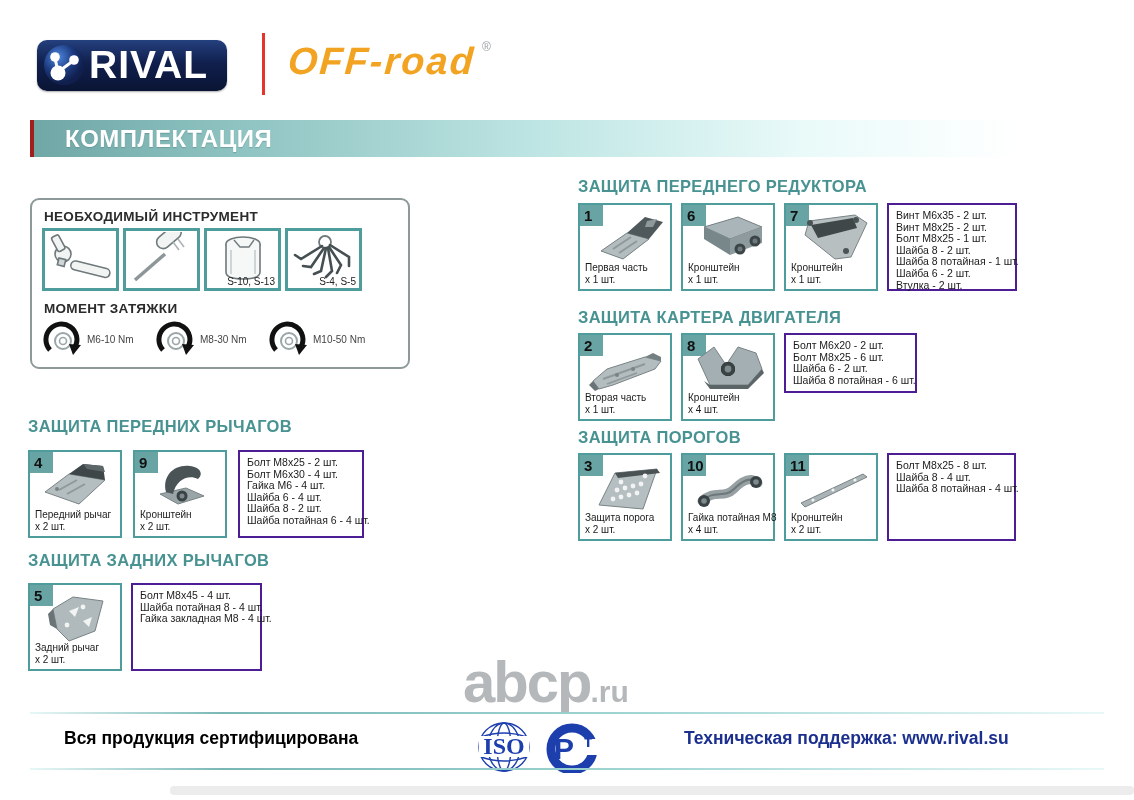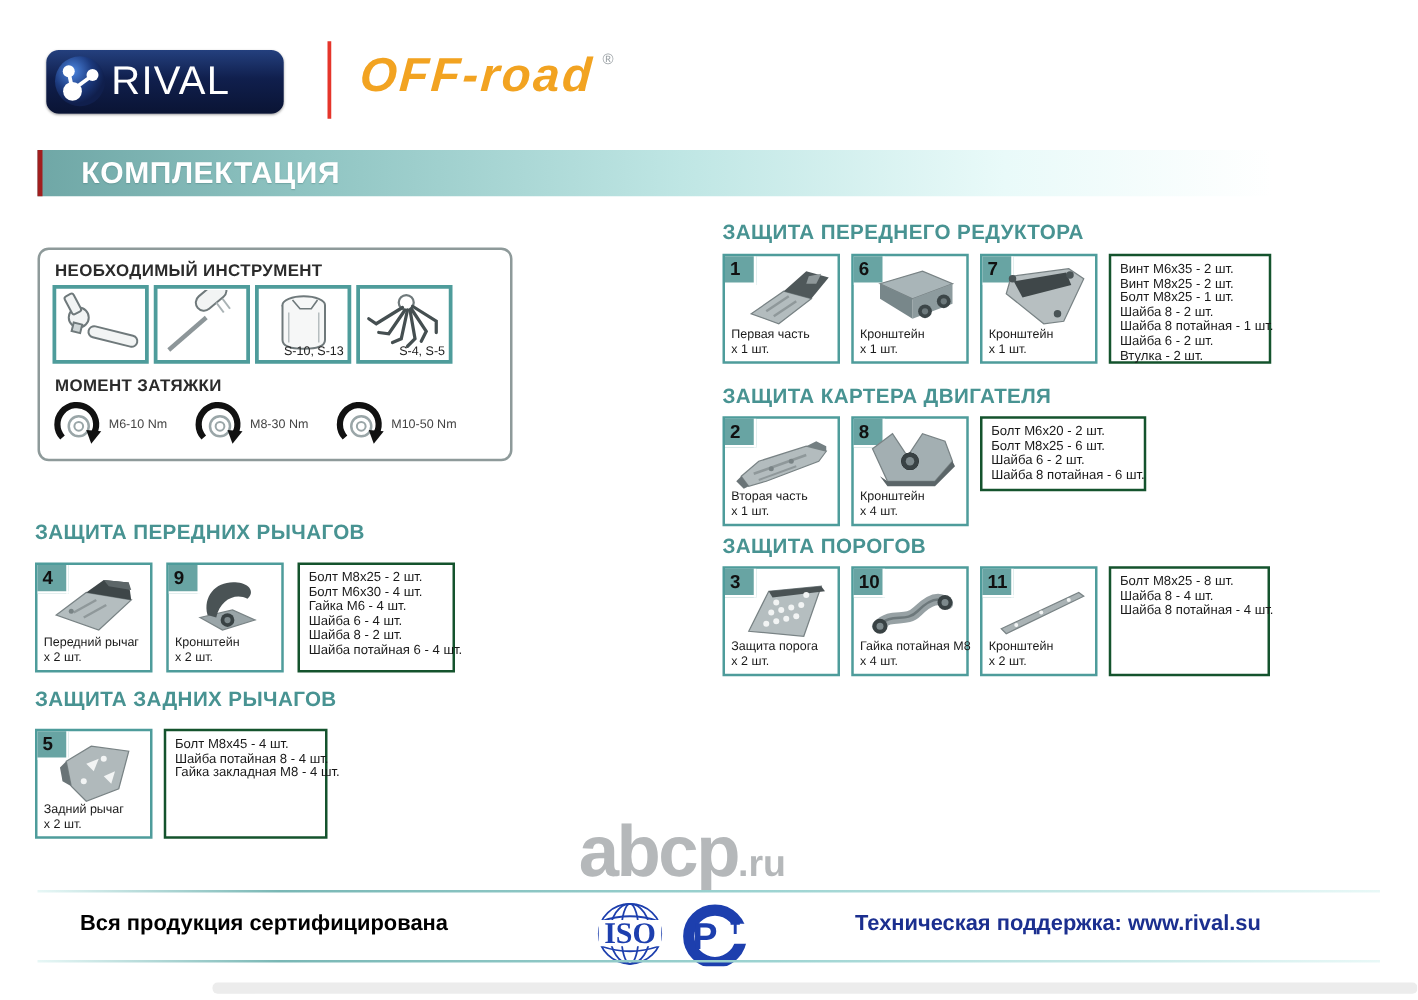--- a/index.html
+++ b/index.html
@@ -9,21 +9,21 @@
     font-family:"Liberation Sans", sans-serif; overflow:hidden;
   }
   
   .rival-logo {
     position:absolute; left:37px; top:40px; width:190px; height:51px;
     background:linear-gradient(180deg,#24407e 0%,#101f4d 45%,#0a1434 100%);
     border-radius:10px; display:flex; align-items:center; padding-left:6px;
     box-shadow:0 1px 2px rgba(0,0,0,.35);
   }
   .rival-text {
-    color:#ffffff; font-weight:normal; font-size:32px; letter-spacing:1px;
+    color:#ffffff; font-weight:bold; font-size:39px; letter-spacing:1px;
     margin-left:2px; margin-top:-2px;
   }
   .red-divider { position:absolute; left:262px; top:33px; width:3px; height:62px; background:#e5352b; }
   .offroad-logo {
     position:absolute; left:288px; top:40px; color:#f2a321;
     font-size:38px; font-weight:bold; font-style:italic; letter-spacing:2px;
     transform:skewX(-4deg);
   }
   .offroad-reg { position:absolute; left:482px; top:40px; font-size:12px; color:#9aa0a4; font-style:normal; }
   
@@ -57,21 +57,21 @@
     position:absolute; width:94px; height:88px; border:2px solid #4e9c9b; background:#fff;
   }
   .badge {
     position:absolute; left:0; top:0; width:25px; height:23px; background:#68a4a3;
     border-right:2px solid #fff; border-bottom:2px solid #fff;
     color:#111; font-weight:bold; font-size:15px; padding:2px 0 0 4px;
   }
   .part-art { position:absolute; left:5px; top:4px; width:84px; height:56px; }
   .cap { position:absolute; left:5px; bottom:3px; font-size:10px; line-height:12px; color:#1a1a1a; white-space:nowrap; }
   .hw-box {
-    position:absolute; border:2px solid #14532d; background:#fff;
+    position:absolute; border:2px solid #4c1d95; background:#fff;
     padding:5px 7px; font-size:10.5px; line-height:11.6px; color:#1a1a1a;
   }
   .hw-box div { white-space:nowrap; }
   
   .watermark { position:absolute; left:463px; top:648px; color:#b5b8ba; white-space:nowrap; }
   .watermark .wm-main { font-size:58px; font-weight:bold; letter-spacing:-2px; }
   .watermark .wm-suffix { font-size:30px; font-weight:bold; }
   .foot-line { position:absolute; left:30px; width:1074px; height:2px;
     background:linear-gradient(90deg,#e7f7f6,#79b7b5 18%,#9ed4d2 55%,#e8f8f7); }
   .fl1 { top:712px; } .fl2 { top:768px; }

